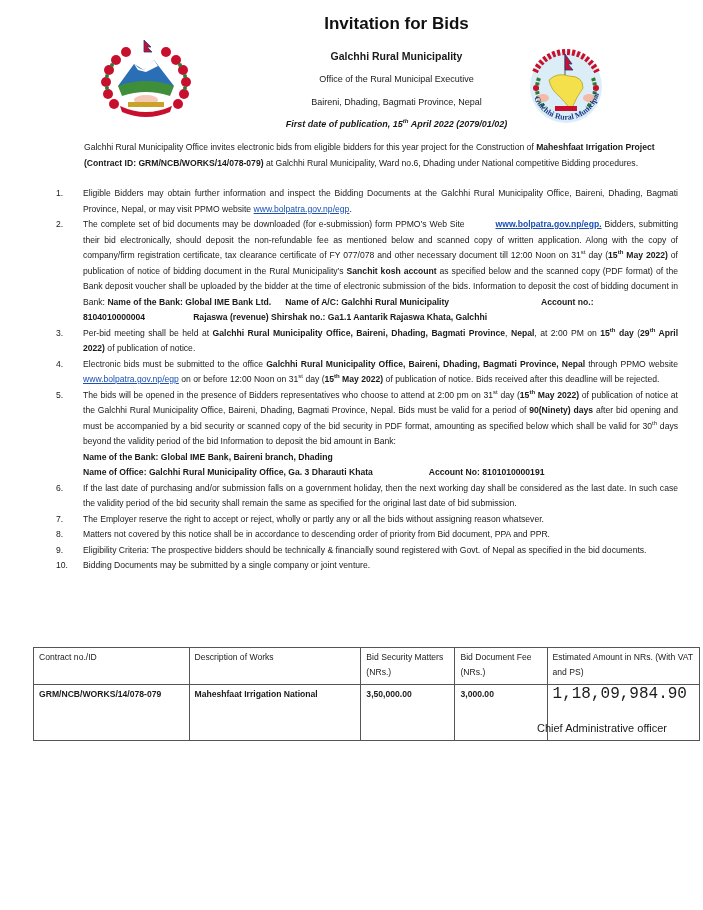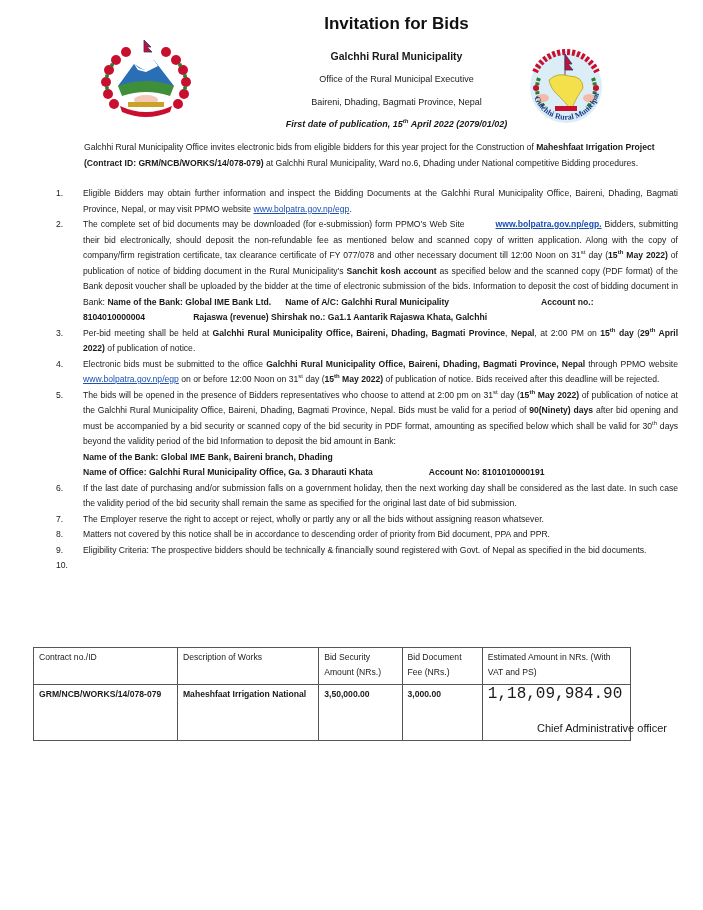--- a/index.html
+++ b/index.html
@@ -15,21 +15,21 @@
   sup { font-size: 6px; line-height: 0; vertical-align: super; }
   .b { font-weight: bold; }
   a.link { color: #1a4fb5; text-decoration: underline; }
   a.link.bold { font-weight: bold; margin-left: 28px; }
   .intro { left: 84px; top: 140px; width: 580px; font-size: 8.6px; line-height: 15.5px; }
   .list { left: 56px; top: 186px; width: 622px; font-size: 8.6px; line-height: 15.5px; }
   .li { position: relative; padding-left: 27px; text-align: justify; }
   .li .num { position: absolute; left: 0; top: 0; }
   .li + .li { margin-top: 0px; }
   .tab { display: inline-block; }
-  table.bids { position: absolute; left: 33px; top: 647px; width: 598px; border-collapse: collapse;
+  table.bids { position: absolute; left: 33px; top: 647px; width: 667px; border-collapse: collapse;
                font-size: 8.6px; line-height: 15px; }
   table.bids td { border: 1px solid #555; vertical-align: top; padding: 2px 5px; }
   table.bids tr.head td { height: 32px; }
   table.bids tr.row td { height: 51px; margin-top: 46px; }
   .amount { font-family: Liberation Mono, monospace; font-size: 16px; }
   .signature { left: 537px; top: 722px; font-size: 11px; }
   .emblem { position: absolute; }
 </style>
 </head>
 <body>
@@ -151,36 +151,37 @@
   <div class="li">
     <span class="num">8.</span>
     <span>Matters not covered by this notice shall be in accordance to descending order of priority from Bid document, PPA and PPR.</span>
   </div>
   <div class="li">
     <span class="num">9.</span>
     <span>Eligibility Criteria: The prospective bidders should be technically &amp; financially sound registered with Govt. of Nepal as specified in the bid documents.</span>
   </div>
   <div class="li">
     <span class="num">10.</span>
+    <span>Bidding Documents may be submitted by a single company or joint venture.</span>
   </div>
 </div>
 
 <table class="bids">
   <colgroup>
     <col style="width:152px">
       <col style="width:168px">
       <col style="width:92px">
       <col style="width:90px">
       <col style="width:149px">
   </colgroup>
   <tbody>
       <tr class="head">
     <td>Contract no./ID</td>
     <td>Description of Works</td>
-    <td>Bid Security Amount (NRs.)</td>
+    <td>Bid Security Matters (NRs.)</td>
     <td>Bid Document Fee (NRs.)</td>
     <td>Estimated Amount in NRs. (With VAT and PS)</td>
   </tr>
   <tr class="row">
     <td class="b">GRM/NCB/WORKS/14/078-079</td>
     <td class="b">Maheshfaat Irrigation National</td>
     <td class="b">3,50,000.00</td>
     <td class="b">3,000.00</td>
     <td class="amount">1,18,09,984.90</td>
   </tr>

